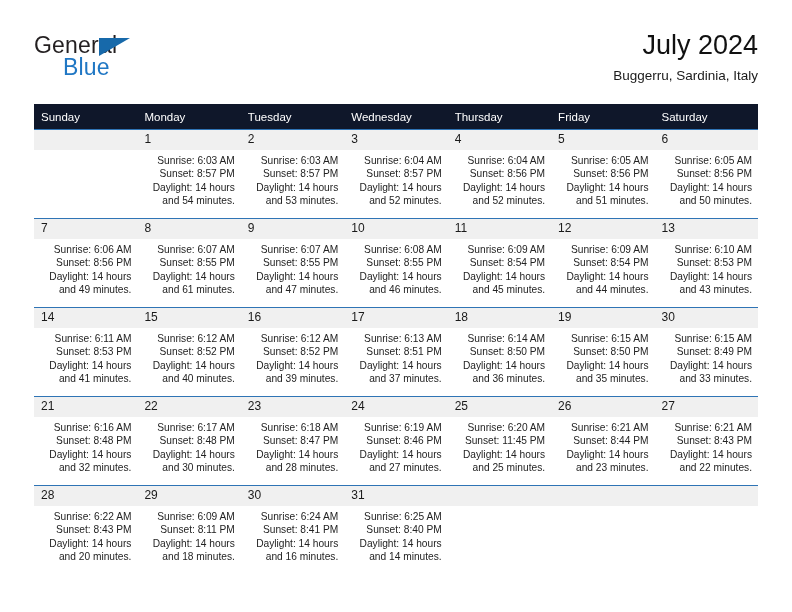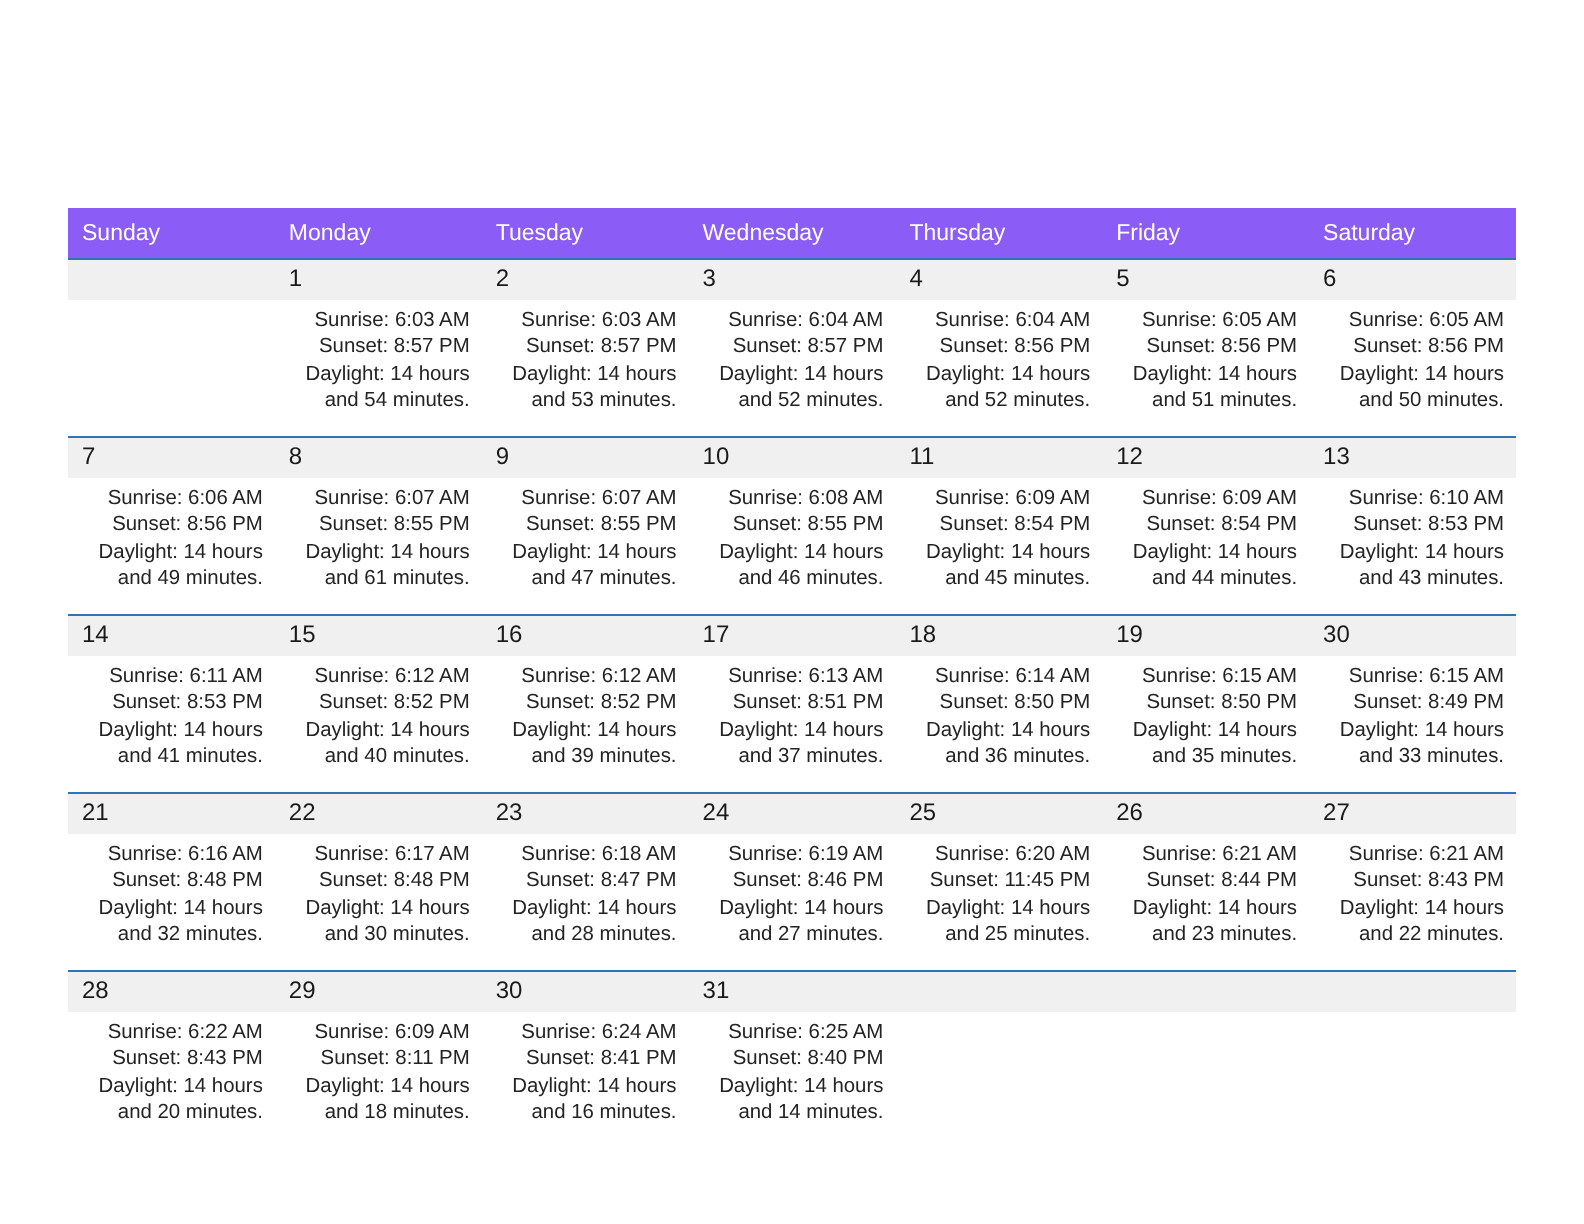--- a/index.html
+++ b/index.html
@@ -86,21 +86,21 @@
   
   .calendar {
     position: absolute;
     left: 34px;
     top: 104px;
     width: 724px;
     border-collapse: collapse;
     table-layout: fixed;
   }
   .calendar th {
-    background: #8b5cf6;
+    background: #0f172a;
     color: #ffffff;
     font-size: 11.5px;
     font-weight: normal;
     text-align: left;
     padding: 5px 0 5px 7px;
     height: 15px;
     border: 0;
   }
   .calendar td {
     vertical-align: top;
@@ -135,20 +135,34 @@
   }
   .cell-blank .daynum {
     background: #f0f0f0;
   }
 </style>
 </head>
 <body>
 
 <div class="page">
 
+  <div class="header">
+
+    <div class="brand">
+      <span class="brand-general">General</span>
+      <span class="brand-triangle"></span>
+      <span class="brand-blue">Blue</span>
+    </div>
+
+    <div class="title-block">
+      <div class="cal-title">July 2024</div>
+      <div class="cal-subtitle">Buggerru, Sardinia, Italy</div>
+    </div>
+
+  </div>
 
   <table class="calendar">
     <thead>
       <tr id="weekday-header-row">
           <th>Sunday</th>
           <th>Monday</th>
           <th>Tuesday</th>
           <th>Wednesday</th>
           <th>Thursday</th>
           <th>Friday</th>

